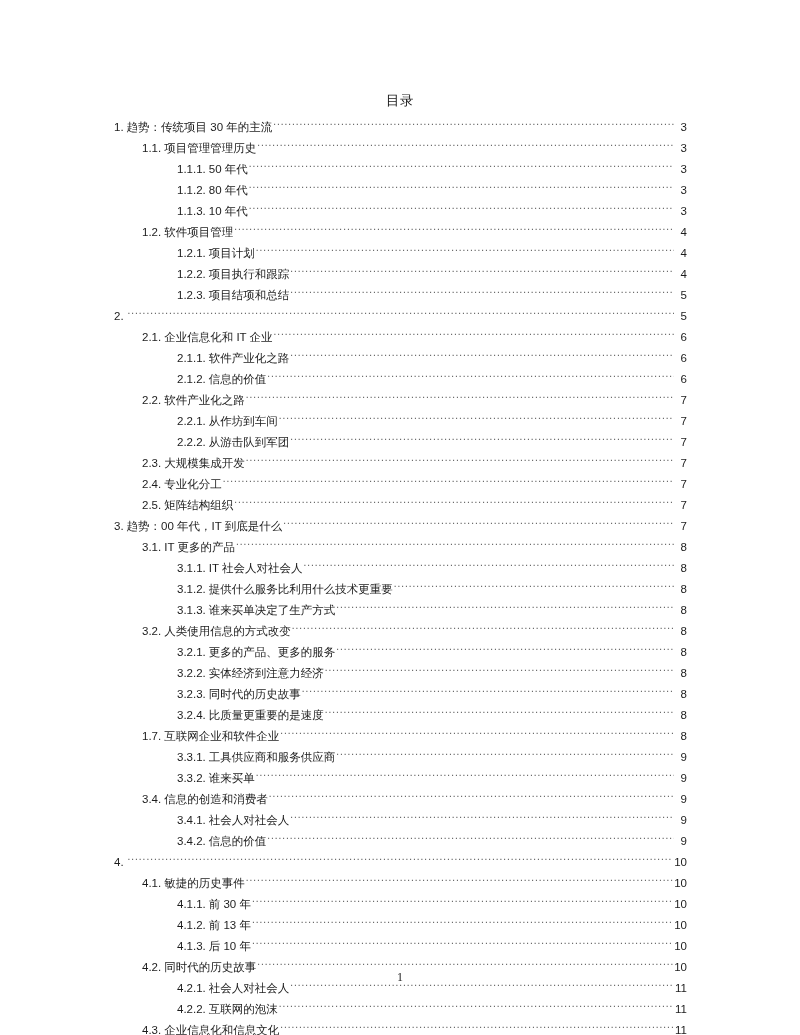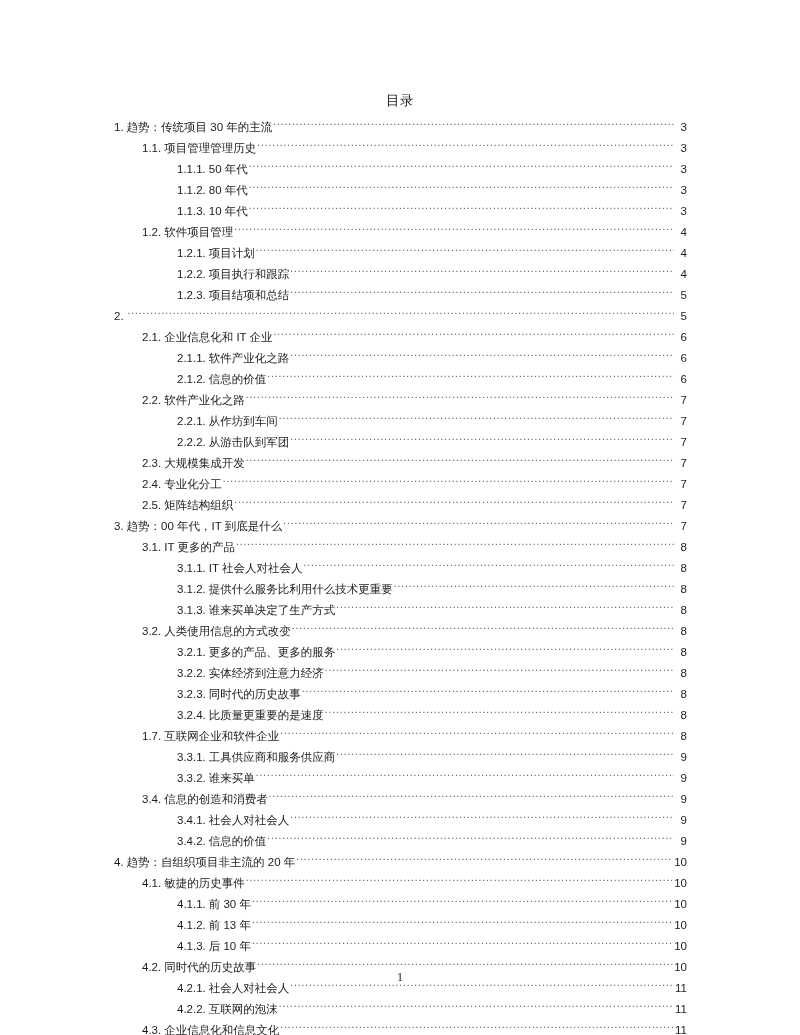--- a/index.html
+++ b/index.html
@@ -306,21 +306,20 @@
         <span class="toc-page">9</span>
       </div>
       <div class="toc-row lvl3">
         <span class="toc-num">3.4.2.</span>
         <span class="toc-label">信息的价值</span>
         <span class="toc-dots"></span>
         <span class="toc-page">9</span>
       </div>
       <div class="toc-row lvl1">
         <span class="toc-num">4.</span>
-        <span class="toc-label">趋势：自组织项目非主流的 20 年</span>
         <span class="toc-dots"></span>
         <span class="toc-page">10</span>
       </div>
       <div class="toc-row lvl2">
         <span class="toc-num">4.1.</span>
         <span class="toc-label">敏捷的历史事件</span>
         <span class="toc-dots"></span>
         <span class="toc-page">10</span>
       </div>
       <div class="toc-row lvl3">

